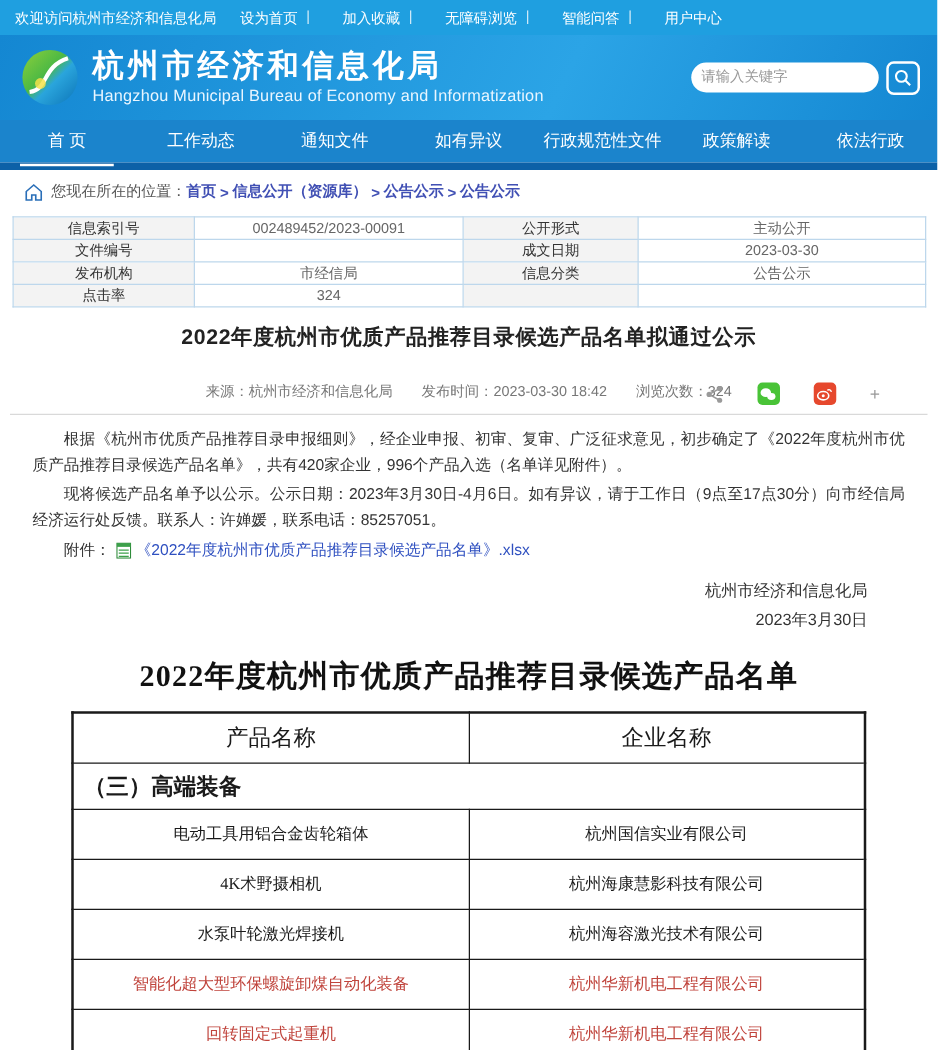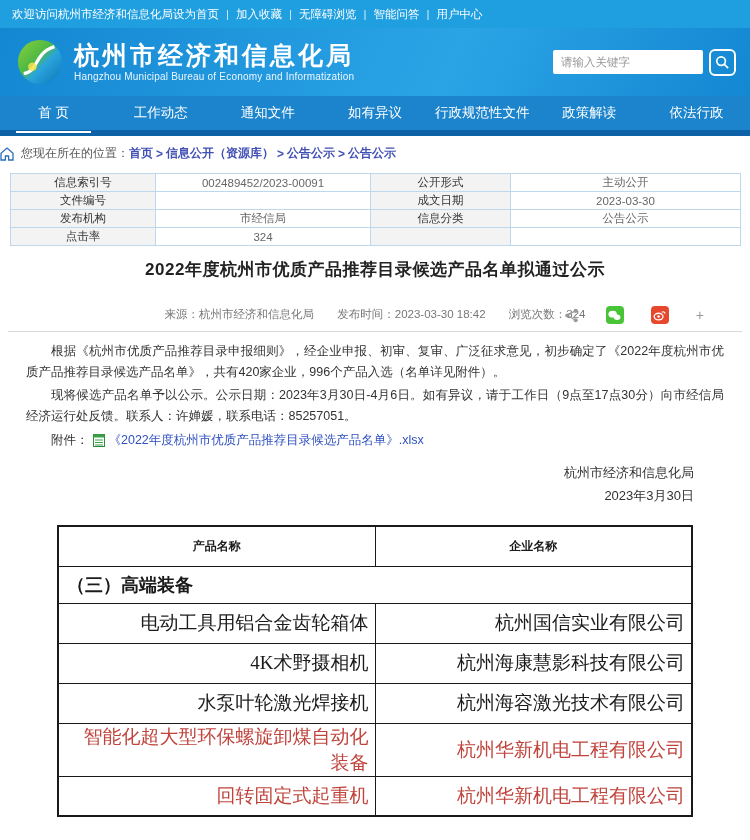--- a/index.html
+++ b/index.html
@@ -15,54 +15,54 @@
     font-family:"Liberation Sans","DejaVu Sans",sans-serif;
     position:relative;
   }
   
   .topbar{
     height:28px;background:var(--topbar-bg);color:#fff;
     display:flex;align-items:center;justify-content:flex-start;
     padding:0 12px;font-size:11.5px;
   }
   .topbar-links{display:flex;align-items:center;gap:7px;}
-  .topbar-links a{color:#fff;text-decoration:none;cursor:pointer;}
+  .topbar-links a{color:#fff;text-decoration:none;cursor:pointer;margin-left:19px;}
   .topbar .sep{opacity:.8;}
   
   .header{
     height:68px;
     background:linear-gradient(115deg,var(--header-start) 0%,var(--header-end) 60%,var(--header-start) 100%);
     display:flex;align-items:center;
   }
   .logo{margin-left:16px;flex:0 0 auto;display:block;}
   .title-block{margin-left:10px;}
   .site-title{color:#fff;font-size:25px;font-weight:bold;letter-spacing:3px;line-height:26px;}
-  .site-sub{color:#eaf6ff;font-size:10px;letter-spacing:.2px;margin-top:3px;}
+  .site-sub{color:#eaf6ff;font-size:13px;letter-spacing:.2px;margin-top:3px;}
   .search{margin-left:auto;margin-right:14px;display:flex;align-items:center;gap:6px;}
   .search input{
-    width:150px;height:24px;border:none;border-radius:2px;padding:0 8px;
+    width:150px;height:24px;border:none;border-radius:12px;padding:0 8px;
     font-size:11.5px;color:#333;outline:none;background:#fff;
     font-family:"Liberation Sans","DejaVu Sans",sans-serif;
   }
   .search input::placeholder{color:#999;}
   .search-btn{
     width:27px;height:27px;border:2px solid #fff;border-radius:6px;background:transparent;
     display:flex;align-items:center;justify-content:center;cursor:pointer;
   }
   
   .nav{height:34px;background:var(--nav-bg);display:flex;}
   .nav-item{
     flex:1;display:flex;align-items:center;justify-content:center;
     color:#fff;font-size:13.5px;cursor:pointer;position:relative;
   }
   .nav-item.active .nav-label{border-bottom:2px solid #fff;padding:0 22px 9px;margin-bottom:-11px;}
   .nav-strip{height:6px;background:var(--nav-strip);}
   
   .breadcrumb{
-    height:35px;display:flex;align-items:center;padding-left:0;
+    height:35px;display:flex;align-items:center;padding-left:20px;
     font-size:12px;color:#555;background:#fff;
   }
   .breadcrumb .crumb{color:var(--link-blue);text-decoration:none;cursor:pointer;font-weight:bold;}
   .breadcrumb .bsep{color:var(--link-blue);margin:0 3px;font-weight:bold;}
   .breadcrumb .home-icon{margin-right:7px;display:flex;}
   
   .info-table{margin:2px 10px 8px;border-collapse:collapse;table-layout:fixed;width:730px;}
   .info-table td{
     border:1px solid var(--info-border);height:16px;font-size:11.5px;
     text-align:center;padding:1px 4px;overflow:hidden;white-space:nowrap;
@@ -86,23 +86,23 @@
   .content{padding:9px 26px 0;font-size:12.5px;color:#333;}
   .content p{text-indent:2em;line-height:21px;margin-bottom:2px;text-align:justify;}
   .attach-line{padding-left:2em;margin-top:5px;display:flex;align-items:center;gap:4px;font-size:12.5px;color:#333;}
   .attach-line a{color:var(--attach-blue);text-decoration:none;cursor:pointer;}
   .signature{margin:12px 30px 0 0;text-align:right;font-size:13px;color:#333;line-height:23px;}
   
   .doc{width:660px;margin:18px auto 0;font-family:"Liberation Serif","DejaVu Serif",serif;}
   .doc-title{text-align:center;font-size:24px;font-weight:bold;color:#111;letter-spacing:1px;margin-bottom:12px;}
   .doc-table{width:636px;margin:0 auto;border-collapse:collapse;border:2px solid #1a1a1a;}
   .doc-table th,.doc-table td{border:1px solid #1a1a1a;color:#1a1a1a;}
-  .doc-table th{height:40px;font-size:12px;font-weight:bold;width:50%;}
+  .doc-table th{height:40px;font-size:18px;font-weight:normal;width:50%;}
   .doc-table td.section{height:37px;font-size:18px;font-weight:bold;text-align:left;padding-left:8px;}
-  .doc-table td.cell{height:40px;font-size:19px;text-align:right;padding:0 6px;}
+  .doc-table td.cell{height:40px;font-size:13px;text-align:center;padding:0 6px;}
   .doc-table tr.red td{color:var(--red-text);}
 </style>
 </head>
 <body>
 
 <div class="topbar">
   <span>欢迎访问杭州市经济和信息化局</span>
   <span class="topbar-links">
     <a>设为首页</a>
     <span class="sep">|</span>
@@ -269,20 +269,21 @@
     </svg>
     <a>《2022年度杭州市优质产品推荐目录候选产品名单》.xlsx</a>
   </div>
   <div class="signature">
     <div>杭州市经济和信息化局</div>
     <div>2023年3月30日</div>
   </div>
 </div>
 
 <div class="doc">
+  <div class="doc-title">2022年度杭州市优质产品推荐目录候选产品名单</div>
   <table class="doc-table">
     <tbody>
         <tr>
       <th>产品名称</th>
       <th>企业名称</th>
     </tr>
     <tr>
       <td class="section" colspan="2">（三）高端装备</td>
     </tr>
     <tr>

